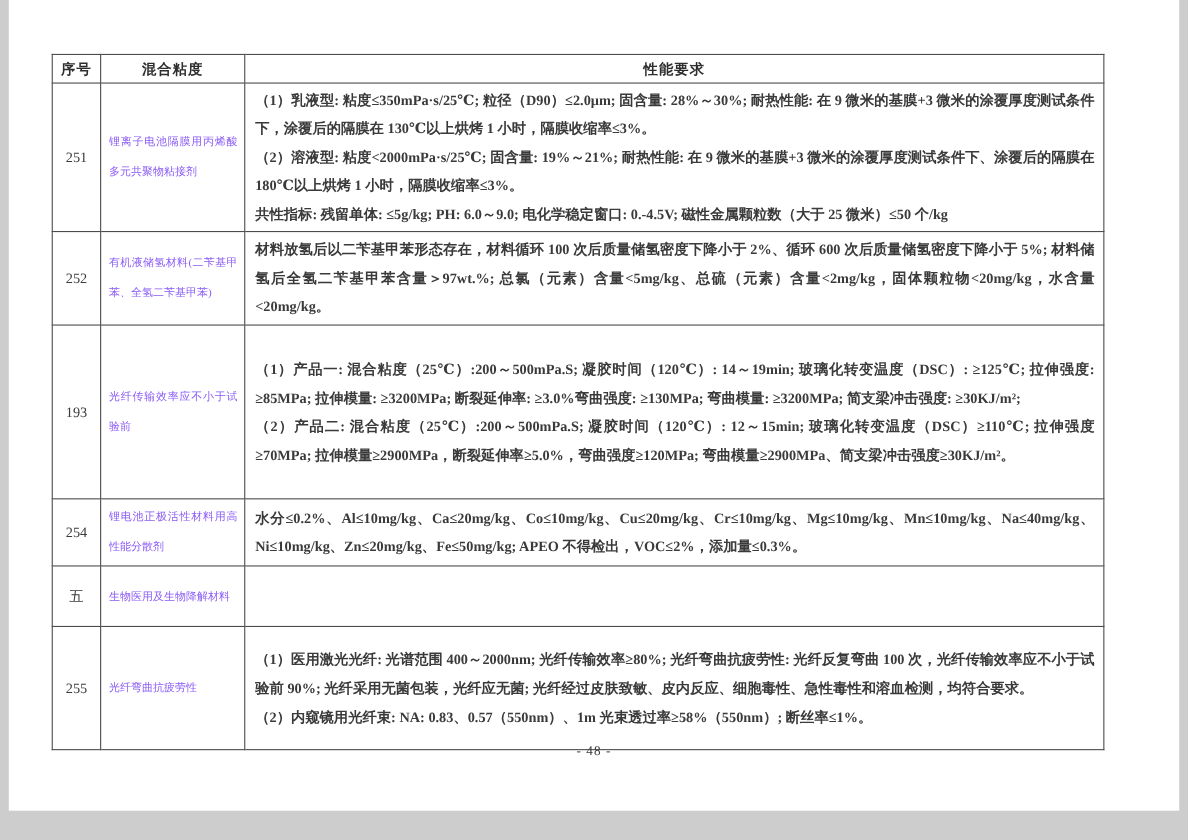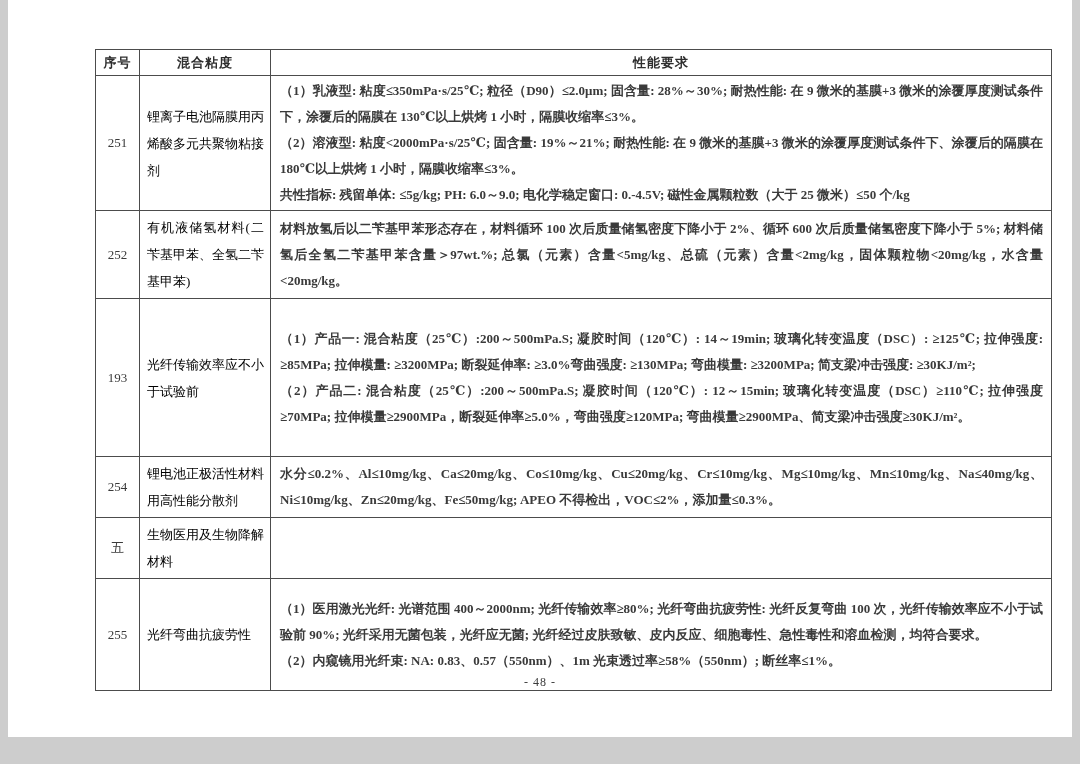--- a/index.html
+++ b/index.html
@@ -21,43 +21,43 @@
     width: 956px;
     border-collapse: collapse;
     table-layout: fixed;
     color: #3a3a3a;
   }
   .materials-table td, .materials-table th {
     border: 1px solid #4c4c4c;
     vertical-align: middle;
     font-weight: normal;
   }
-  .materials-table { border: 1.5px solid #4c4c4c; margin-left: 48px; }
+  .materials-table { border: 1.5px solid #4c4c4c; }
   col.c-index { width: 44px; }
   col.c-material { width: 131px; }
   col.c-req { width: 781px; }
   th.hdr {
     height: 26px;
     font-size: 13px;
     font-weight: bold;
     text-align: center;
     color: #2e2e2e;
     letter-spacing: 1px;
   }
   td.idx {
     text-align: center;
     font-size: 13px;
     color: #3a3a3a;
   }
   td.mat {
-    font-size: 13px;
+    font-size: 10px;
     line-height: 27px;
     padding: 3px 6px 3px 7px;
     text-align: justify;
-    color: #000000;
+    color: #8b5cf6;
   }
   td.req {
     font-size: 13px;
     line-height: 26px;
     padding: 2px 8px 2px 9px;
     color: #3a3a3a;
   }
   td.req p {
     text-align: justify;
     margin: 0;

